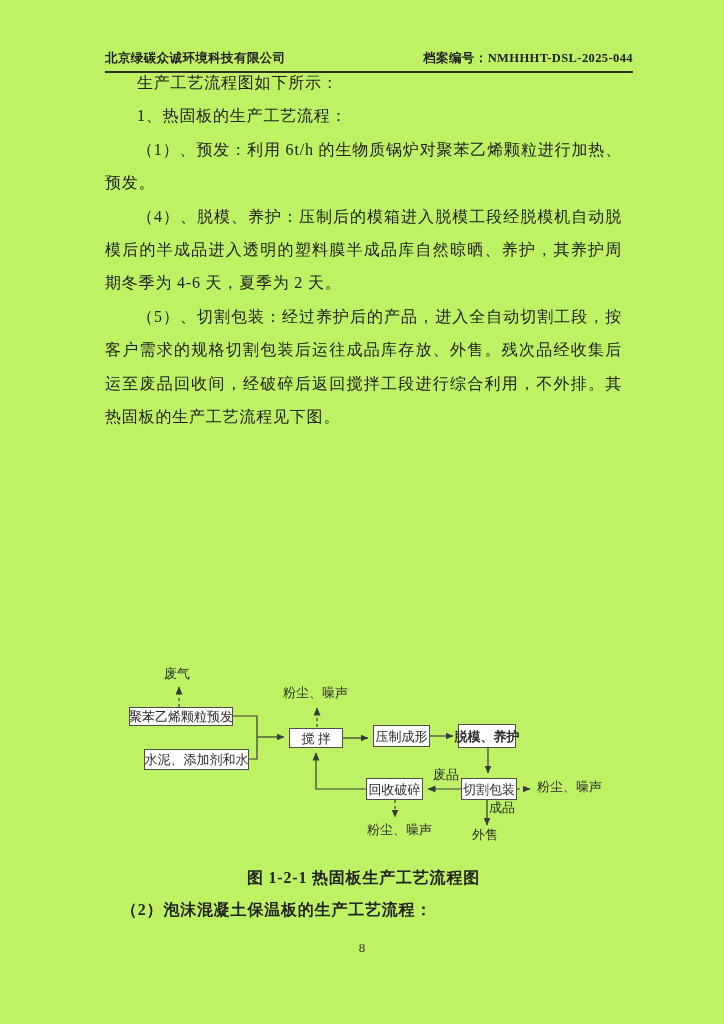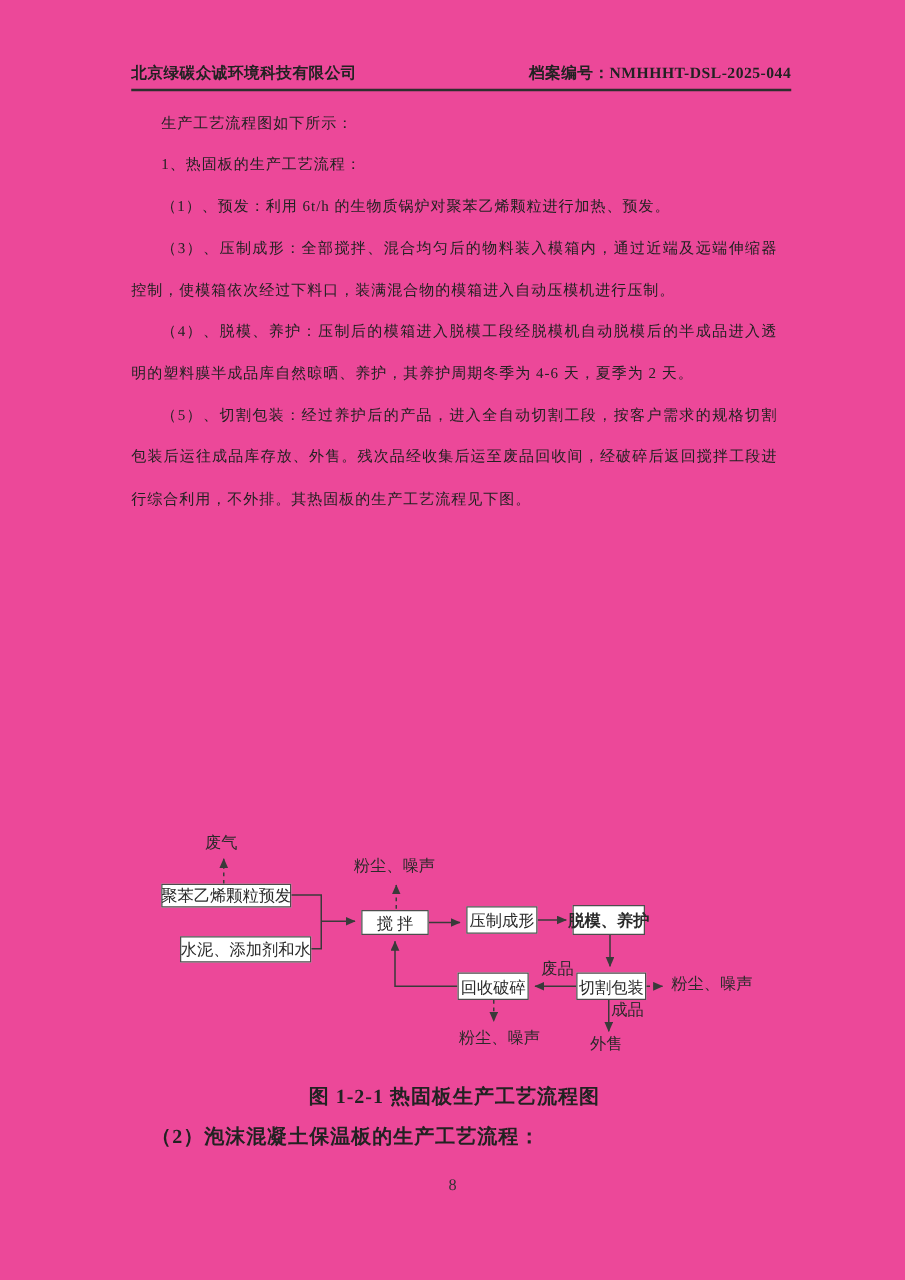--- a/index.html
+++ b/index.html
@@ -1,21 +1,21 @@
 <!DOCTYPE html>
 <html><head>
 <meta charset="utf-8">
 <style>
   * { box-sizing: border-box; }
   html, body { margin: 0; padding: 0; background: #ffffff; }
   .page {
     position: relative;
     width: 724px;
     height: 1024px;
-    background: #ec4899;
+    background: #bef264;
     font-family: "Liberation Serif", "DejaVu Serif", serif;
     color: #222222;
     overflow: hidden;
   }
 
   
   .doc-header {
     position: absolute;
     left: 105px;
     top: 50px;
@@ -34,23 +34,23 @@
     top: 71px;
     width: 528px;
     height: 2px;
     background: #2e2e2e;
   }
 
   
   .body-text {
     position: absolute;
     left: 105px;
-    top: 82px;
+    top: 66px;
     width: 517px;
-    font-size: 12px;
+    font-size: 16px;
     line-height: 33.4px;
     letter-spacing: 0.8px;
     text-align: justify;
   }
   .body-text p { margin: 0; text-indent: 2em; }
 
   
   .figure-area { position: absolute; left: 0; top: 650px; width: 724px; }
   .flowchart { position: relative; width: 724px; height: 195px; }
   .flowchart svg { position: absolute; left: 0; top: 0; }
@@ -112,21 +112,20 @@
   <header class="doc-header">
     <span>北京绿碳众诚环境科技有限公司</span>
     <span>档案编号：NMHHHT-DSL-2025-044</span>
   </header>
   <div class="header-rule"></div>
 
   <main class="body-text">
     <p>生产工艺流程图如下所示：</p>
     <p>1、热固板的生产工艺流程：</p>
     <p>（1）、预发：利用 6t/h 的生物质锅炉对聚苯乙烯颗粒进行加热、预发。</p>
-    <p>（3）、压制成形：全部搅拌、混合均匀后的物料装入模箱内，通过近端及远端伸缩器控制，使模箱依次经过下料口，装满混合物的模箱进入自动压模机进行压制。</p>
     <p>（4）、脱模、养护：压制后的模箱进入脱模工段经脱模机自动脱模后的半成品进入透明的塑料膜半成品库自然晾晒、养护，其养护周期冬季为 4-6 天，夏季为 2 天。</p>
     <p>（5）、切割包装：经过养护后的产品，进入全自动切割工段，按客户需求的规格切割包装后运往成品库存放、外售。残次品经收集后运至废品回收间，经破碎后返回搅拌工段进行综合利用，不外排。其热固板的生产工艺流程见下图。</p>
   </main>
 
   <section class="figure-area">
     <div class="flowchart">
 
       <svg width="724" height="195" viewBox="0 0 724 195">
         <defs>
           <marker id="ah" markerWidth="9" markerHeight="8" refX="7.5" refY="3.5" orient="auto" markerUnits="userSpaceOnUse">

